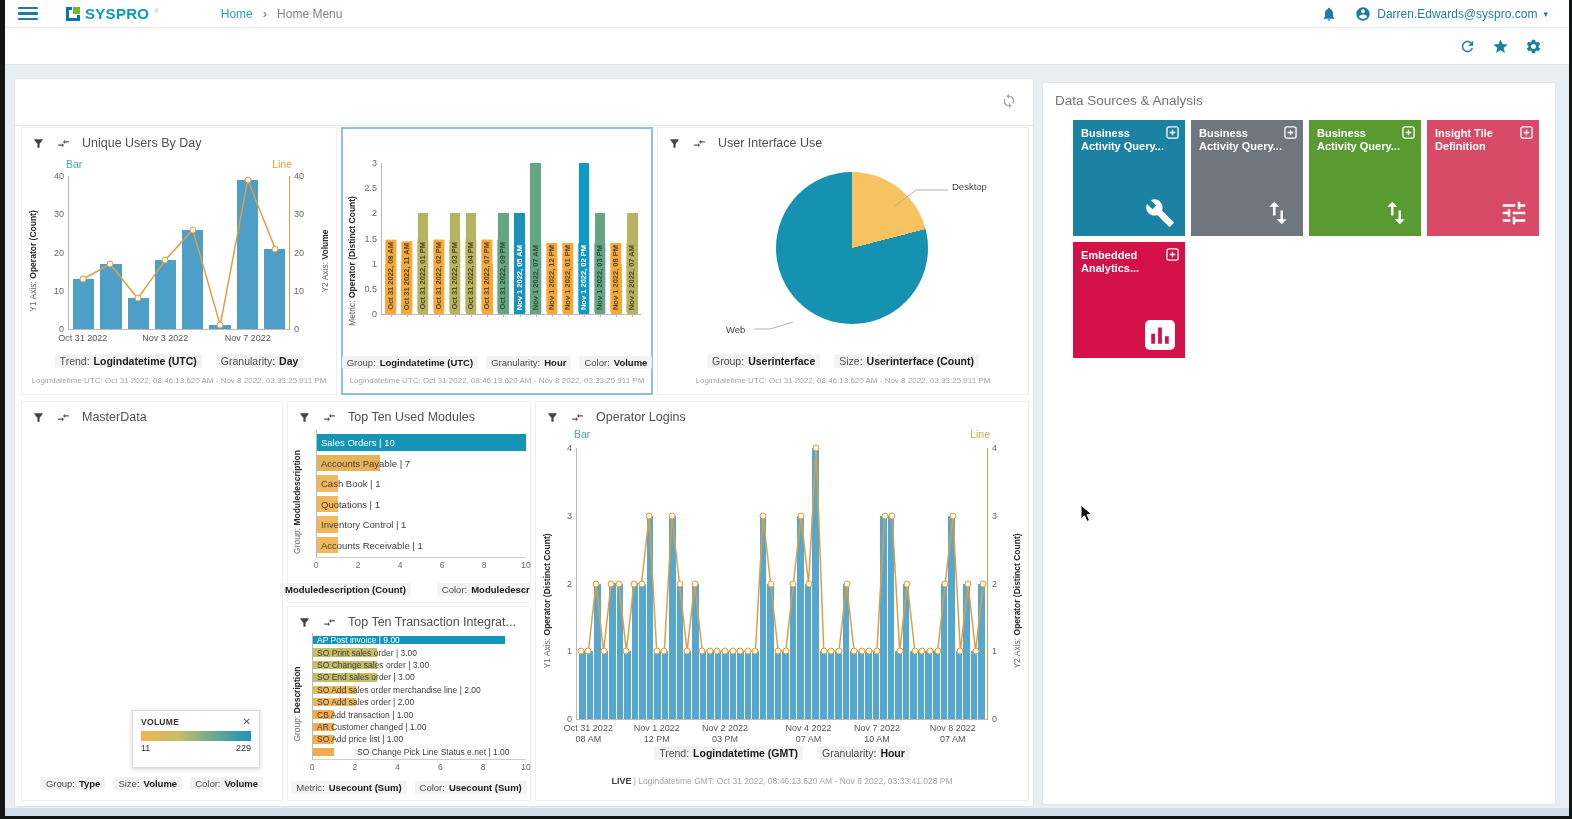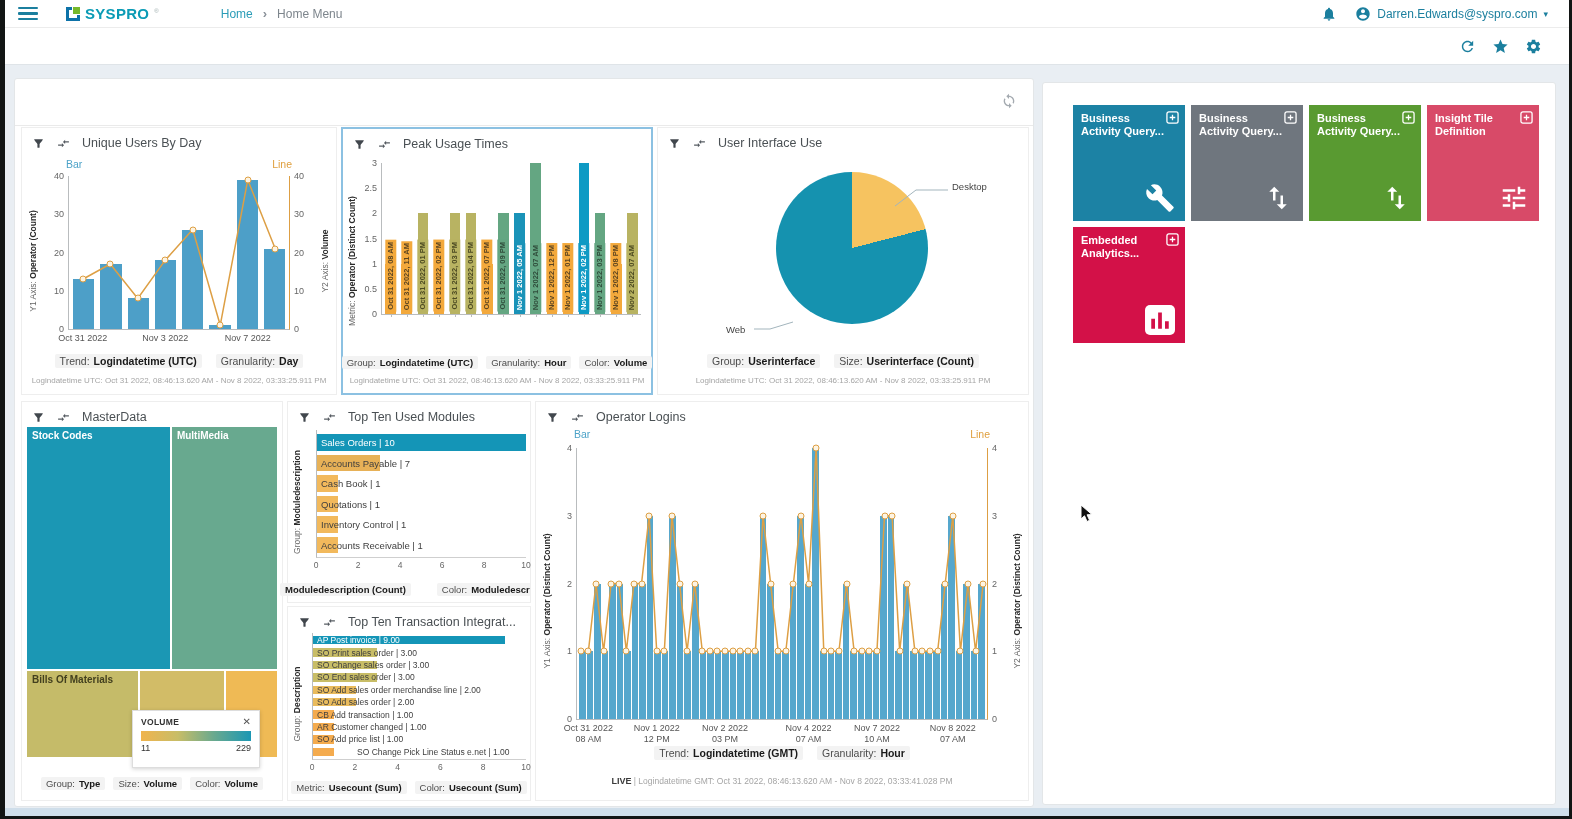--- a/index.html
+++ b/index.html
@@ -281,33 +281,20 @@
           </span>
         </div>
       <div class="cfooter">
           <span class="pair"><span class="k">Trend:</span><span class="v">Logindatetime (UTC)</span></span>
           <span class="pair"><span class="k">Granularity:</span><span class="v">Day</span></span>
         </div>
       <div class="sfooter">Logindatetime UTC: Oct 31 2022, 08:46:13.620 AM - Nov 8 2022, 03:33:25.911 PM</div>
     </div>
 
     <div class="panel p2">
-      <div class="ph">
-        <span class="icon">
-            <svg viewBox="0 0 24 24" fill="#41474d">
-              <path d="M4.25 5.61C6.27 8.2 10 13 10 13v6c0 .55.45 1 1 1h2c.55 0 1-.45 1-1v-6s3.72-4.8 5.74-7.39c.51-.66.04-1.61-.79-1.61H5.04c-.83 0-1.3.95-.79 1.61z"></path>
-            </svg>
-          </span>
-        <span class="icon">
-            <svg viewBox="0 0 24 24" fill="#565c62">
-              <path d="M9.01 14H2v2h7.01v3L13 15l-3.99-4v3zm5.98-1v-3H22V8h-7.01V5L11 9l3.99 4z"></path>
-            </svg>
-          </span>
-        <span class="ptitle">Peak Usage Times</span>
-      </div>
       <div class="vlab vl" style="left:4px"><span>Metric:</span>&nbsp;<b>Operator (Distinct Count)</b></div>
       <div class="pslots">
           <div class="pslot">
             <div class="pbar" style="height: 33.3333%; background: rgb(243, 169, 60);"></div>
             <span class="plab" style="background: rgb(243, 169, 60); color: rgb(93, 69, 32);">Oct 31 2022, 08 AM</span>
           </div>
           <div class="pslot">
             <div class="pbar" style="height: 33.3333%; background: rgb(243, 169, 60);"></div>
             <span class="plab" style="background: rgb(243, 169, 60); color: rgb(93, 69, 32);">Oct 31 2022, 11 AM</span>
           </div>
@@ -418,33 +405,20 @@
               <path d="M4.25 5.61C6.27 8.2 10 13 10 13v6c0 .55.45 1 1 1h2c.55 0 1-.45 1-1v-6s3.72-4.8 5.74-7.39c.51-.66.04-1.61-.79-1.61H5.04c-.83 0-1.3.95-.79 1.61z"></path>
             </svg>
           </span>
         <span class="icon">
             <svg viewBox="0 0 24 24" fill="#565c62">
               <path d="M9.01 14H2v2h7.01v3L13 15l-3.99-4v3zm5.98-1v-3H22V8h-7.01V5L11 9l3.99 4z"></path>
             </svg>
           </span>
         <span class="ptitle">MasterData</span>
       </div>
-      <div class="tmap">
-          <div class="tnode" style="left: 0%; top: 0%; width: 57.5%; height: 73.5%; background: rgb(27, 151, 180);">
-            <span class="tlab" style="color: rgb(255, 255, 255);">Stock Codes</span>
-          </div>
-          <div class="tnode" style="left: 57.5%; top: 0%; width: 42.5%; height: 73.5%; background: rgb(104, 169, 143);">
-            <span class="tlab" style="color: rgb(255, 255, 255);">MultiMedia</span>
-          </div>
-          <div class="tnode" style="left: 0%; top: 73.5%; width: 45%; height: 26.5%; background: rgb(197, 187, 105);">
-            <span class="tlab" style="color: rgb(67, 64, 31);">Bills Of Materials</span>
-          </div>
-          <div class="tnode" style="left: 45%; top: 73.5%; width: 34%; height: 26.5%; background: rgb(210, 188, 103);"></div>
-          <div class="tnode" style="left: 79%; top: 73.5%; width: 21%; height: 26.5%; background: rgb(239, 186, 85);"></div>
-        </div>
       <div class="vol-card">
         <div class="vol-head">
           <span class="vol-title">VOLUME</span>
           <span class="vol-close">✕</span>
         </div>
         <div class="vol-grad"></div>
         <div class="vol-range">
           <span>11</span>
           <span>229</span>
         </div>
@@ -753,20 +727,21 @@
         </div>
       <div class="cfooter">
           <span class="pair"><span class="k">Trend:</span><span class="v">Logindatetime (GMT)</span></span>
           <span class="pair"><span class="k">Granularity:</span><span class="v">Hour</span></span>
         </div>
       <div class="sfooter"><b class="live">LIVE</b> <span>| Logindatetime GMT: Oct 31 2022, 08:46:13.620 AM - Nov 8 2022, 03:33:41.028 PM</span></div>
     </div>
   </section>
 
   <aside class="side-card">
+    <h2 class="side-title">Data Sources &amp; Analysis</h2>
     <div class="tiles" id="tiles">
         <div class="tile" style="background: rgb(28, 130, 164);">
           <span class="tlabel">Business Activity Query...</span>
           <span class="tplus">
             <svg viewBox="0 0 14 14">
               <rect x="1" y="1" width="12" height="12" rx="2" fill="none" stroke="#fff" stroke-width="1.4"></rect>
               <path d="M7 4v6M4 7h6" stroke="#fff" stroke-width="1.4"></path>
             </svg>
           </span>
           <span class="ticon">

